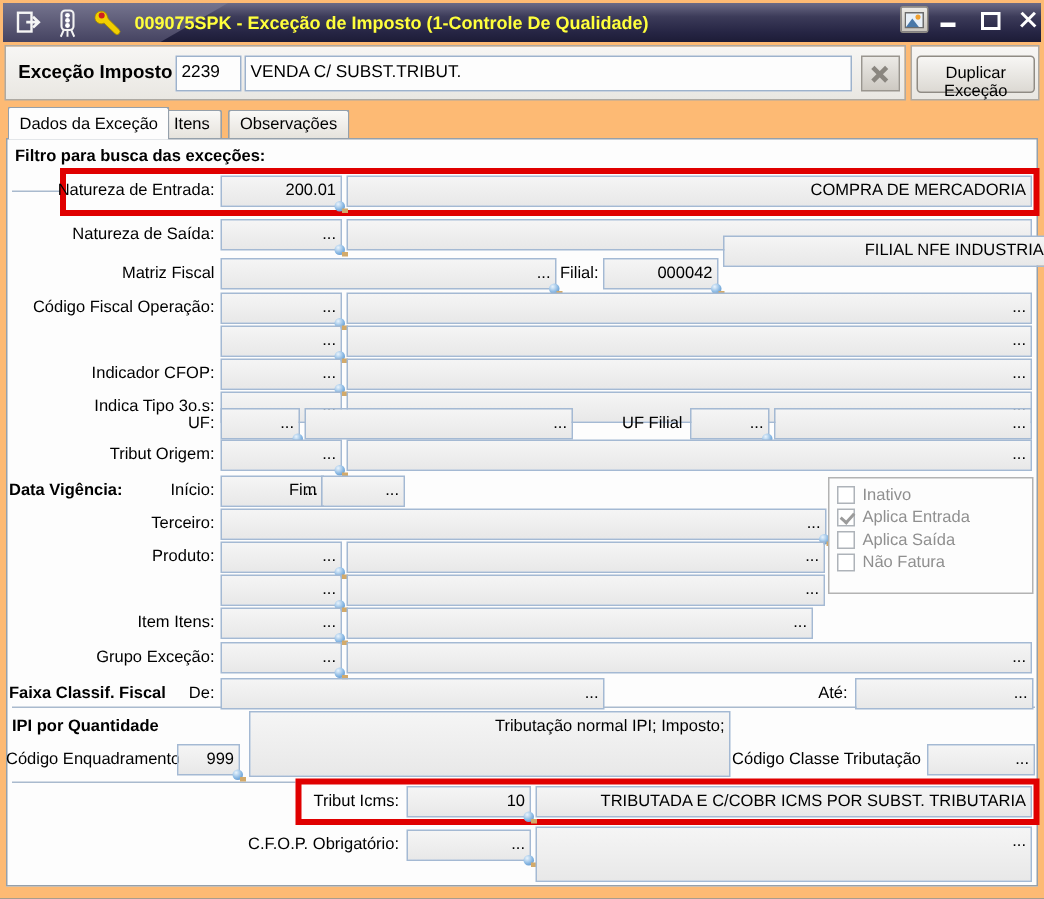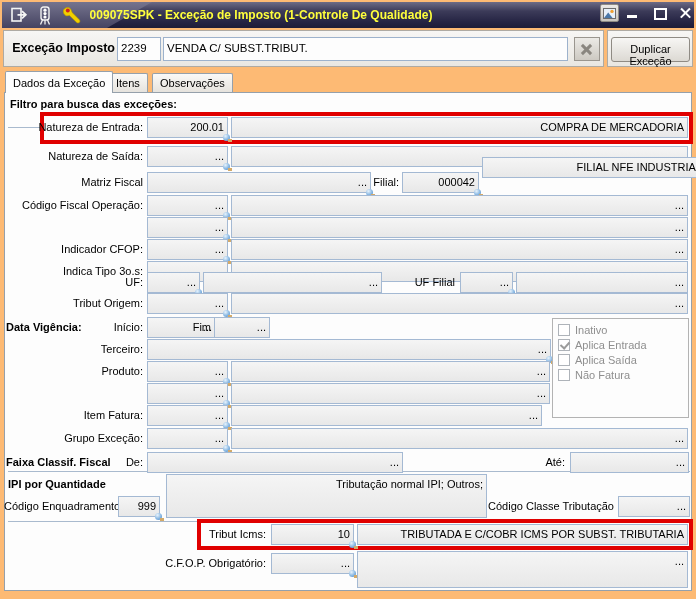--- a/index.html
+++ b/index.html
@@ -50,21 +50,21 @@
   .slbl{position:absolute;text-align:right;white-space:nowrap;z-index:5;}
   .fld{position:absolute;height:21px;border:1px solid #a4b9d3;
     background:linear-gradient(180deg,#f5f5f5,#e8e8e8);box-sizing:border-box;
     padding:3px 3px 0;white-space:nowrap;z-index:5;text-align:right;}
   .ball{position:absolute;right:-3px;bottom:-4px;width:7px;height:7px;border-radius:50%;
     background:radial-gradient(circle at 35% 30%,#eaf4fc,#86b6e2 55%,#4d86c2);z-index:6;}
   .ball::after{content:"";position:absolute;right:-2px;bottom:-1px;width:4px;height:3px;background:#d3aa6a;z-index:-1;}
   .hl{position:absolute;border:4px solid #e00000;box-sizing:border-box;z-index:3;}
   .hline{position:absolute;height:1px;background:#a9bace;z-index:2;}
   
-  .cbpanel{position:absolute;left:552px;top:318px;width:137px;height:100px;
+  .cbpanel{position:absolute;left:552px;top:318px;width:137px;height:78px;
     border:1px solid #b3b3b3;box-sizing:border-box;background:#fdfdfd;padding:3px 0 0 5px;z-index:5;}
   .cbrow{height:15px;display:flex;align-items:center;cursor:pointer;}
   .cbbox{position:relative;width:12px;height:12px;border:1px solid #aeb3b9;background:#fff;
     box-sizing:border-box;margin-right:5px;flex:none;}
   .cbbox.checked::after{content:"";position:absolute;left:3px;top:0px;width:4px;height:7px;
     border-right:2px solid #9b9b9b;border-bottom:2px solid #9b9b9b;transform:rotate(42deg);}
   .cblabel{color:#8f8f8f;white-space:nowrap;}
 </style>
 </head>
 <body>
@@ -191,21 +191,21 @@
   <div class="lbl" style="top:343px">Terceiro:</div>
   <div class="fld" style="left:147px;top:339px;width:404px"><span>...</span><span class="ball"></span></div>
 
   <div class="lbl" style="top:365px">Produto:</div>
   <div class="fld" style="left:147px;top:361px;width:81px"><span>...</span><span class="ball"></span></div>
   <div class="fld" style="left:231px;top:361px;width:319px">...</div>
 
   <div class="fld" style="left:147px;top:383px;width:81px"><span>...</span><span class="ball"></span></div>
   <div class="fld" style="left:231px;top:383px;width:319px">...</div>
 
-  <div class="lbl" style="top:409px">Item Fatura:</div>
+  <div class="lbl" style="top:409px">Item Itens:</div>
   <div class="fld" style="left:147px;top:405px;width:81px"><span>...</span><span class="ball"></span></div>
   <div class="fld" style="left:231px;top:405px;width:311px">...</div>
 
   <div class="lbl" style="top:432px">Grupo Exceção:</div>
   <div class="fld" style="left:147px;top:428px;width:81px"><span>...</span><span class="ball"></span></div>
   <div class="fld" style="left:231px;top:428px;width:457px">...</div>
 
   <div class="blbl" style="left:6px;top:456px">Faixa Classif. Fiscal</div>
   <div class="lbl" style="top:456px">De:</div>
   <div class="fld" style="left:147px;top:452px;width:256px">...</div>
@@ -225,21 +225,21 @@
         <span class="cbbox"></span>
         <span class="cblabel">Aplica Saída</span>
       </div>
     <div class="cbrow">
         <span class="cbbox"></span>
         <span class="cblabel">Não Fatura</span>
       </div>
   </div>
 
   <div class="blbl" style="left:8px;top:478px">IPI por Quantidade</div>
-  <div class="fld" style="left:166px;top:474px;width:321px;height:44px">Tributação normal IPI; Outros;</div>
+  <div class="fld" style="left:166px;top:474px;width:321px;height:44px">Tributação normal IPI; Imposto;</div>
   <div class="slbl" style="left:4px;width:112px;top:500px;text-align:left">Código Enquadramento</div>
   <div class="fld" style="left:118px;top:496px;width:42px"><span>999</span><span class="ball"></span></div>
   <div class="slbl" style="left:468px;width:146px;top:500px">Código Classe Tributação</div>
   <div class="fld" style="left:618px;top:496px;width:72px">...</div>
 
   <div class="slbl" style="left:2px;width:264px;top:528px">Tribut Icms:</div>
   <div class="fld" style="left:271px;top:524px;width:83px"><span>10</span><span class="ball"></span></div>
   <div class="fld" style="left:357px;top:524px;width:331px">TRIBUTADA E C/COBR ICMS POR SUBST. TRIBUTARIA</div>
 
   <div class="slbl" style="left:2px;width:264px;top:557px">C.F.O.P. Obrigatório:</div>

